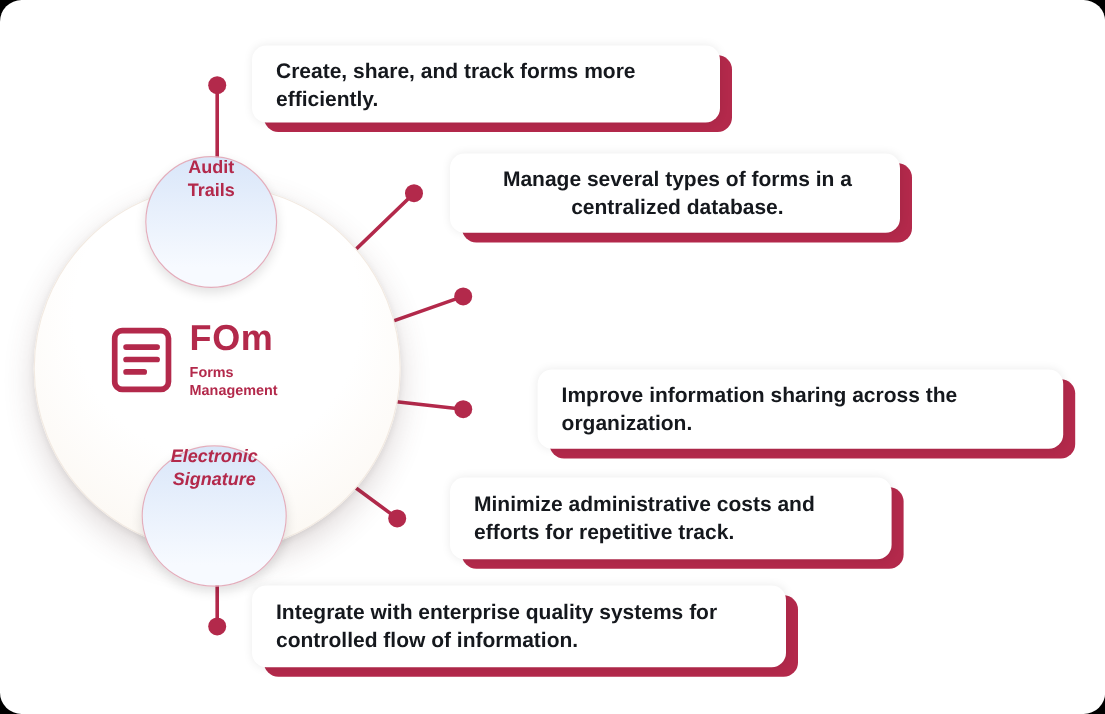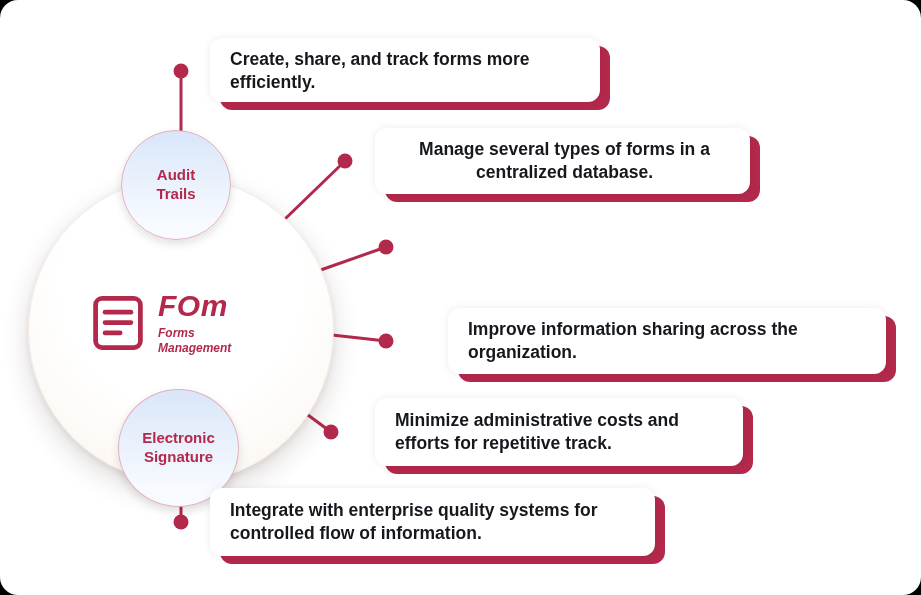--- a/index.html
+++ b/index.html
@@ -27,26 +27,25 @@
   svg.connectors {
     position: absolute; left: 0; top: 0;
     width: 921px; height: 595px;
   }
   .connector-line { stroke: var(--accent); stroke-width: 3; stroke-linecap: round; }
   .connector-dot  { fill: var(--accent); }
 
   
   .hub-circle {
     position: absolute;
-    left: 28px; top: 177px; width: 306px; height: 306px;
+    left: 28px; top: 154px; width: 306px; height: 306px;
     border-radius: 50%;
     background: radial-gradient(circle at 50% 35%, #ffffff 48%, #faf4ec 100%);
     border: 1px solid #f2eae2;
     box-shadow: 0 10px 26px rgba(90, 60, 60, 0.20), 0 2px 6px rgba(0,0,0,0.08);
-    font-style: italic;
   }
   .hub-content {
     position: absolute; inset: 0;
     display: flex; align-items: center; justify-content: center;
     gap: 14px; padding-bottom: 14px;
   }
   .hub-icon { width: 52px; height: 56px; flex: 0 0 auto; }
   .hub-title {
     color: var(--accent);
     font-size: 30px; font-weight: 700; line-height: 1.05;
@@ -58,27 +57,27 @@
     max-width: 112px; margin-top: 4px;
   }
 
   
   .satellite {
     position: absolute;
     border-radius: 50%;
     background: linear-gradient(180deg, var(--sat-top) 0%, var(--sat-bottom) 85%);
     border: 1px solid #e3aebc;
     box-shadow: 0 4px 10px rgba(0,0,0,0.12);
-    display: flex; align-items: center; justify-content: center;
+    display: flex; justify-content: center;
     text-align: center;
     color: var(--accent);
     font-size: 15px; font-weight: 600; line-height: 1.25;
   }
   .sat-top    { left: 121px; top: 130px; width: 110px; height: 110px; }
-  .sat-bottom { left: 118px; top: 389px; width: 121px; height: 118px; }
+  .sat-bottom { left: 118px; top: 371px; width: 121px; height: 118px; font-style: italic; }
   .sat-top    .sat-label { max-width: 60px; }
   .sat-bottom .sat-label { max-width: 90px; }
 
   
   .benefit {
     position: absolute;
     background: #fff;
     border-radius: 12px;
     box-shadow: 0 0 8px rgba(0,0,0,0.08);
     display: flex; align-items: center;

